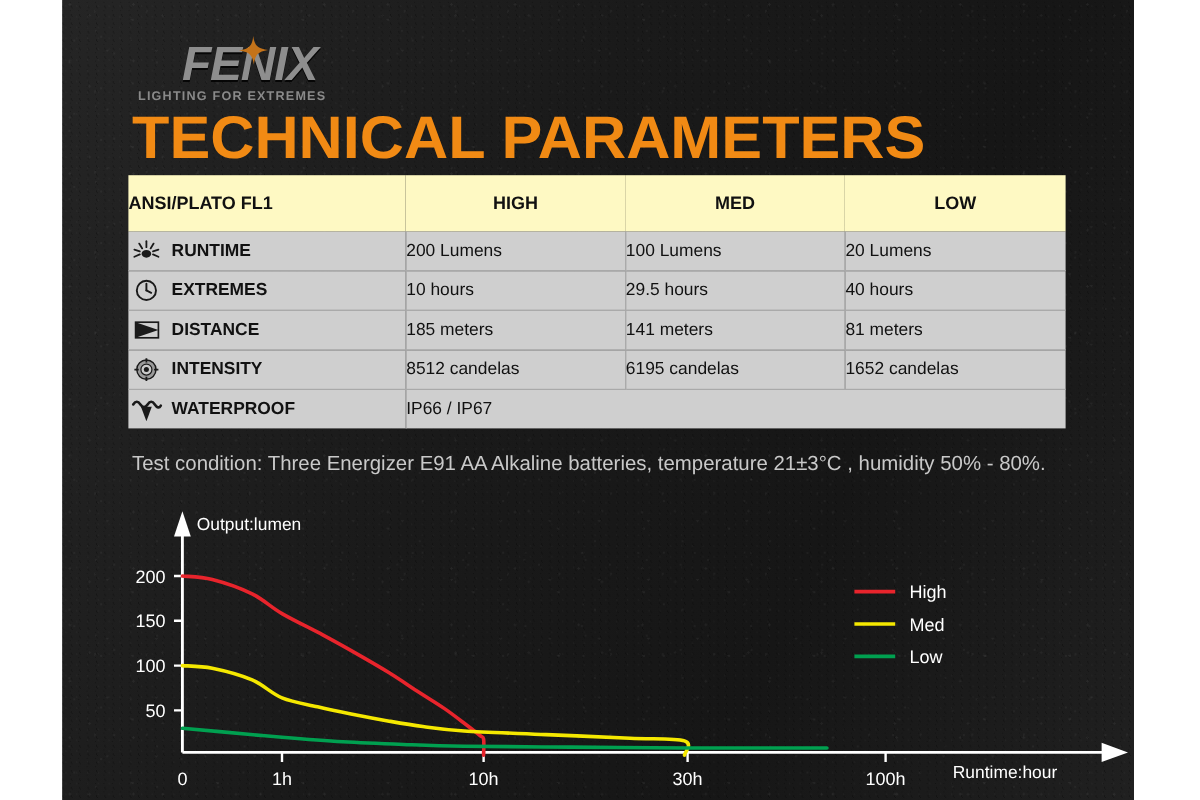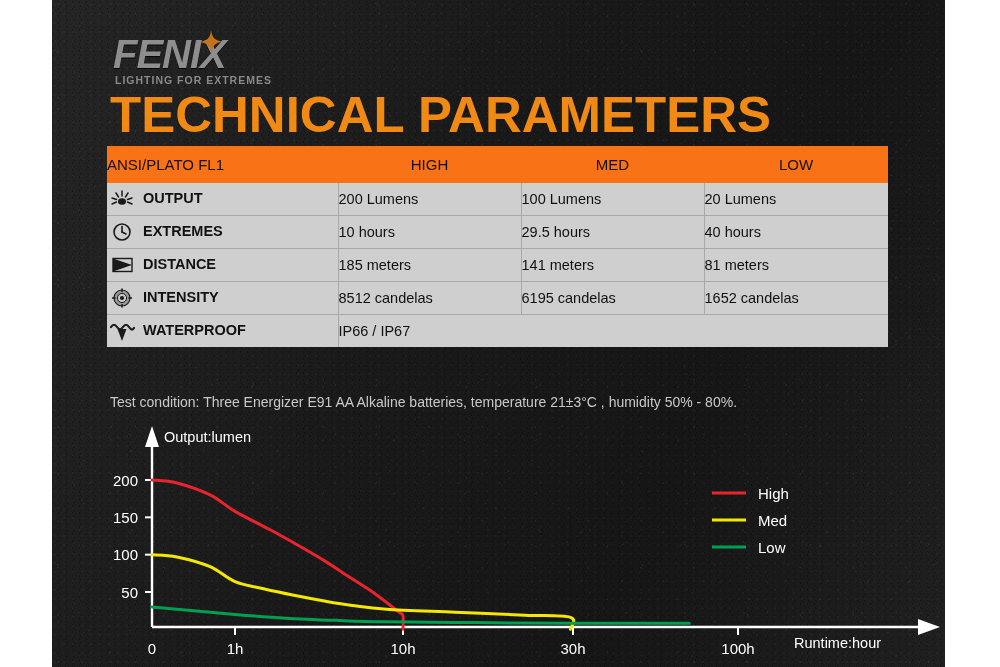--- a/index.html
+++ b/index.html
@@ -63,20 +63,21 @@
   .logo-word {
     font-family: "Liberation Sans", sans-serif;
     font-size: 40px;
     font-weight: bold;
     font-style: italic;
     letter-spacing: -1px;
     color: #8e8e8e;
     line-height: 40px;
     margin: 0;
     text-shadow: 0 1px 0 rgba(0,0,0,0.8);
+    text-align: center;
   }
   .logo-tag {
     font-size: 10.5px;
     font-weight: bold;
     letter-spacing: 1.0px;
     color: #8a8a8a;
     margin: 0;
     line-height: 13px;
     padding-left: 2px;
   }
@@ -110,25 +111,25 @@
     top: 146px;
     width: 781px;
     border-collapse: collapse;
     table-layout: fixed;
   }
   #spec-table td, #spec-table th {
     padding: 0;
     margin: 0;
   }
   .thead-row th {
-    background: #f97316;
+    background: #fef9c3;
     color: #111111;
-    height: 37px;
+    height: 47px;
     font-size: 15px;
-    font-weight: normal;
+    font-weight: bold;
     text-align: center;
     border: none;
   }
   .thead-row th.col-label {
     text-align: left;
     padding-left: 25px;
     font-size: 15px;
   }
   .body-row td {
     background: #cfcfcf;
@@ -154,22 +155,22 @@
     height: 22px;
     vertical-align: -6px;
     margin-right: 6px;
   }
   .label-cell .txt { vertical-align: 1px; }
 
   
   #test-condition {
     position: absolute;
     left: 110px;
-    top: 394px;
-    font-size: 14px;
+    top: 377px;
+    font-size: 17px;
     color: #c9c9c9;
     white-space: nowrap;
   }
 
   
   #chart {
     position: absolute;
     left: 52px;
     top: 420px;
     width: 893px;
@@ -229,21 +230,21 @@
                 <g stroke="#1a1a1a" stroke-width="1.5" stroke-linecap="round">
                   <line x1="15" y1="3" x2="15" y2="8"></line>
                   <line x1="9" y1="5" x2="11.5" y2="9"></line>
                   <line x1="21" y1="5" x2="18.5" y2="9"></line>
                   <line x1="5" y1="10" x2="9.5" y2="11.5"></line>
                   <line x1="25" y1="10" x2="20.5" y2="11.5"></line>
                   <line x1="5" y1="16" x2="9.5" y2="14"></line>
                   <line x1="25" y1="16" x2="20.5" y2="14"></line>
                 </g>
                 <ellipse cx="15" cy="13.5" rx="4" ry="3.2" fill="#1a1a1a"></ellipse>
-              </svg></span><span class="txt">OUTPUT</span></td>
+              </svg></span><span class="txt">RUNTIME</span></td>
           <td>200 Lumens</td>
           <td>100 Lumens</td>
           <td>20 Lumens</td>
         </tr>
         <tr class="body-row">
           <td class="label-cell"><span class="ic"><svg viewBox="0 0 30 22">
                 <circle cx="15" cy="11" r="8" fill="none" stroke="#1a1a1a" stroke-width="1.6"></circle>
                 <line x1="15" y1="11" x2="15" y2="5.5" stroke="#1a1a1a" stroke-width="1.6" stroke-linecap="round"></line>
                 <line x1="15" y1="11" x2="19" y2="13" stroke="#1a1a1a" stroke-width="1.6" stroke-linecap="round"></line>
               </svg></span><span class="txt">EXTREMES</span></td>

